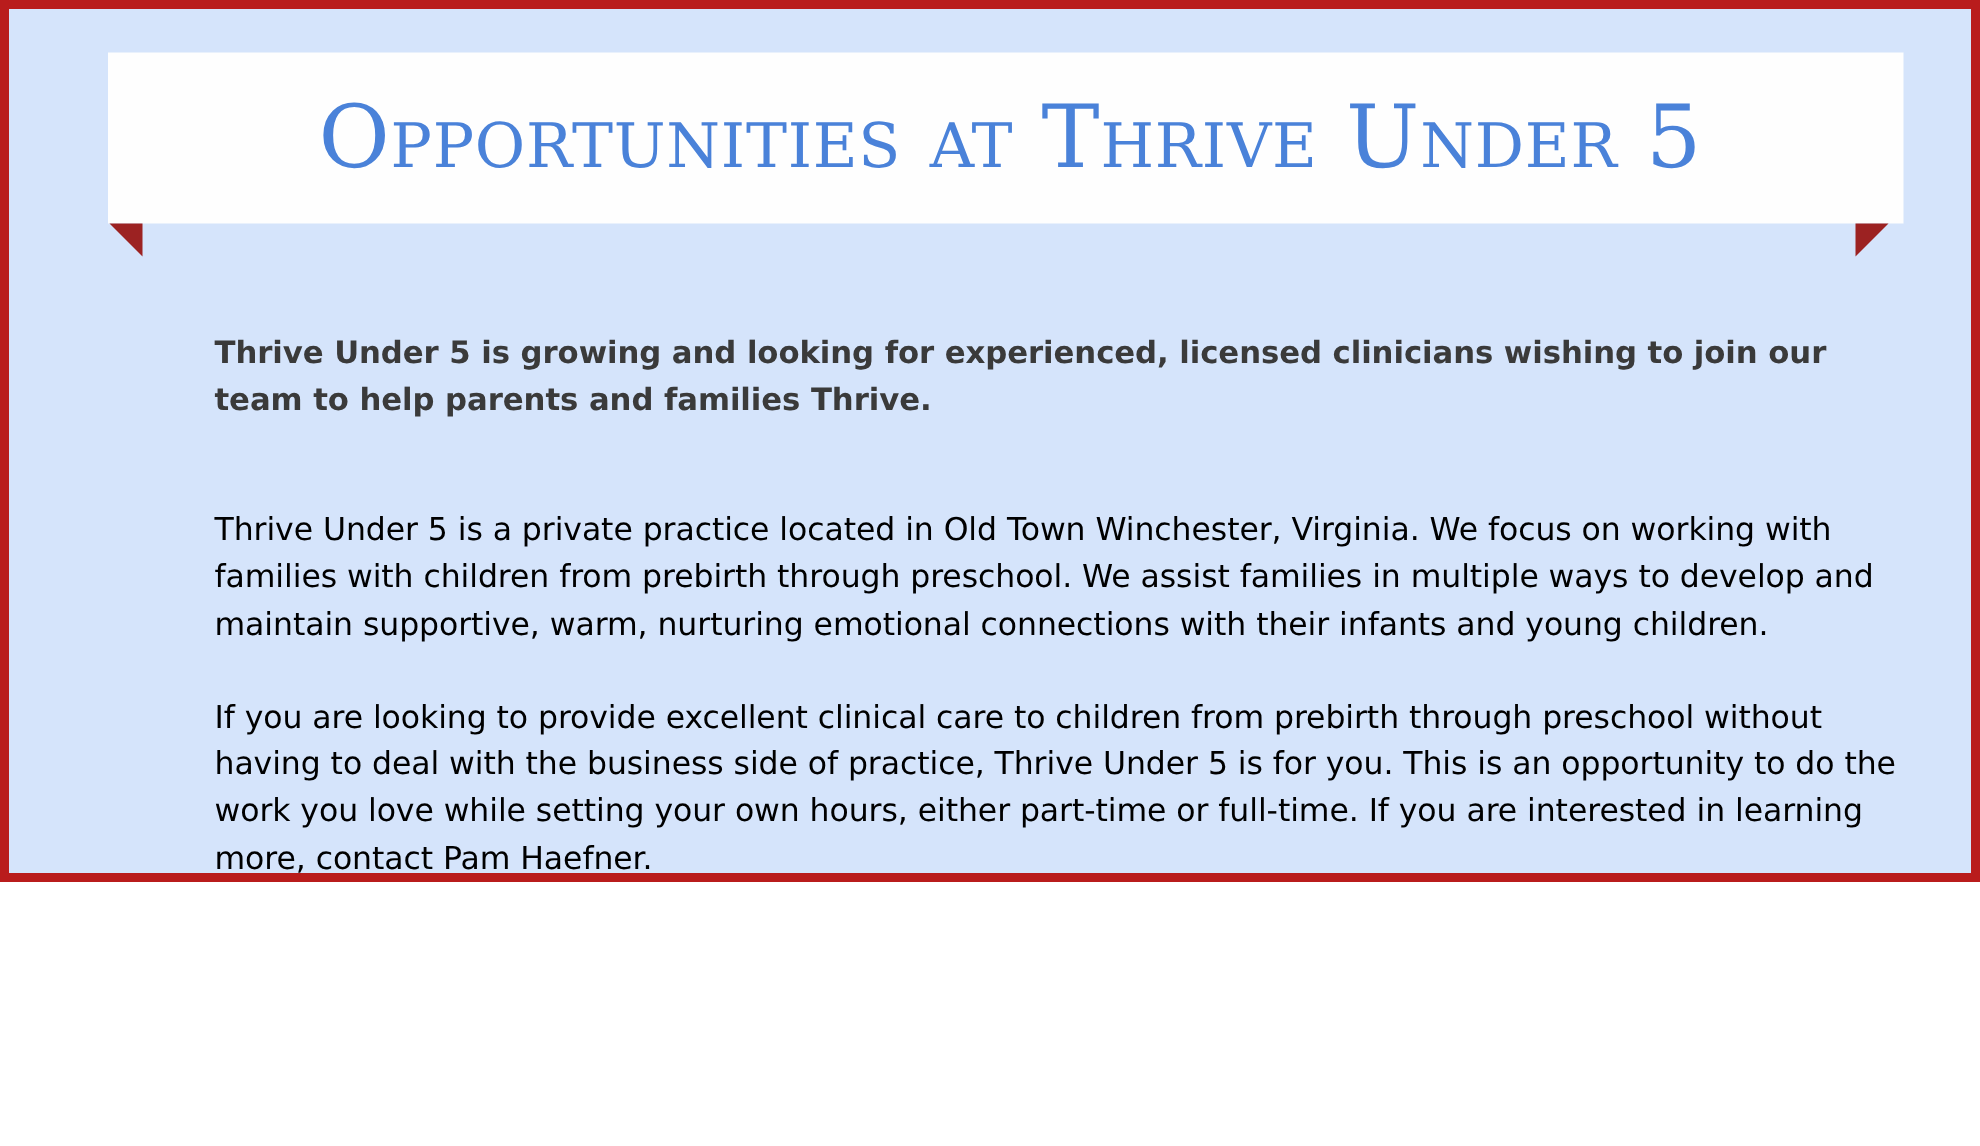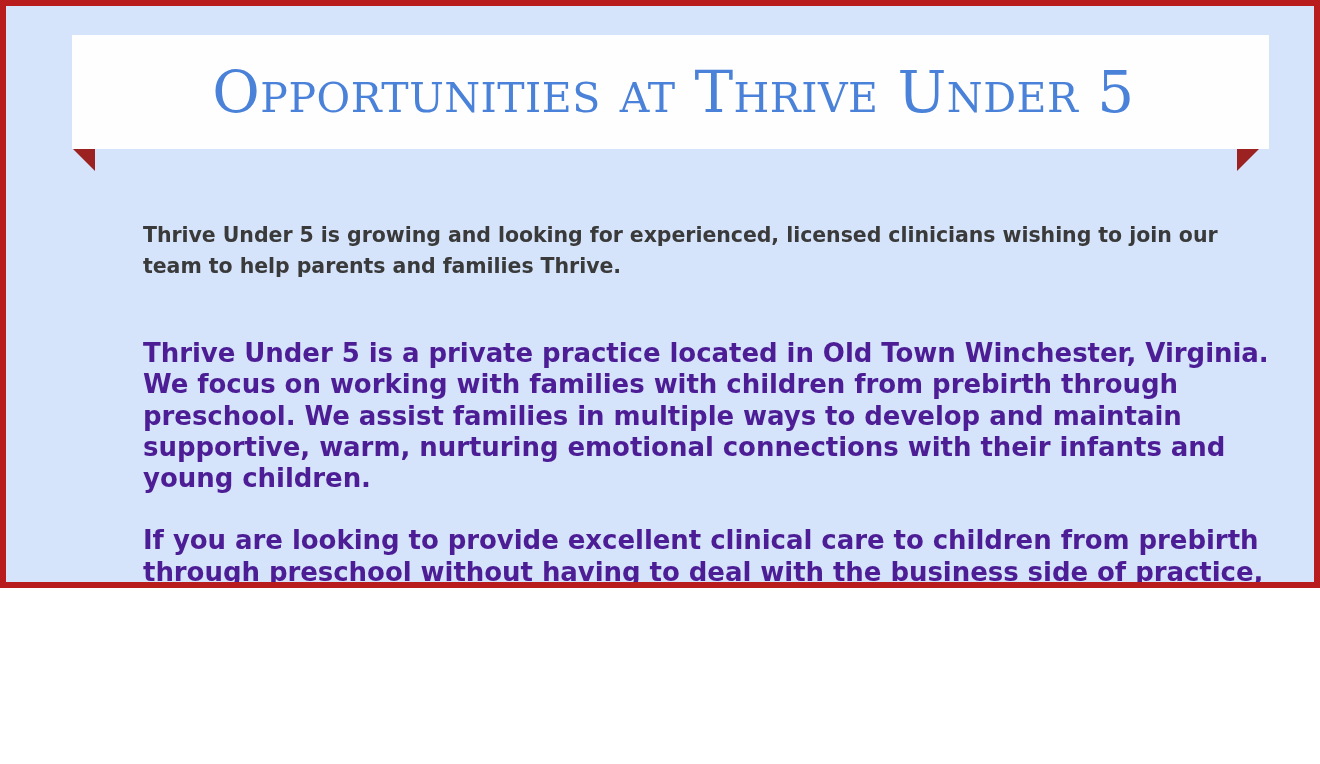--- a/index.html
+++ b/index.html
@@ -100,23 +100,23 @@
     font-weight: bold;
     font-size: 20.5px;
     line-height: 31px;
     letter-spacing: -0.05px;
   }
   .spacer {
     height: 56px;
   }
   .para {
     margin: 0 0 31px 0;
-    color: #4c1d95;
-    font-weight: bold;
-    font-size: 26px;
+    color: #000000;
+    font-weight: normal;
+    font-size: 21px;
     line-height: 31.3px;
     letter-spacing: -0.05px;
   }
   .para:last-child {
     margin-bottom: 0;
   }
 </style>
 </head>
 <body>
 

